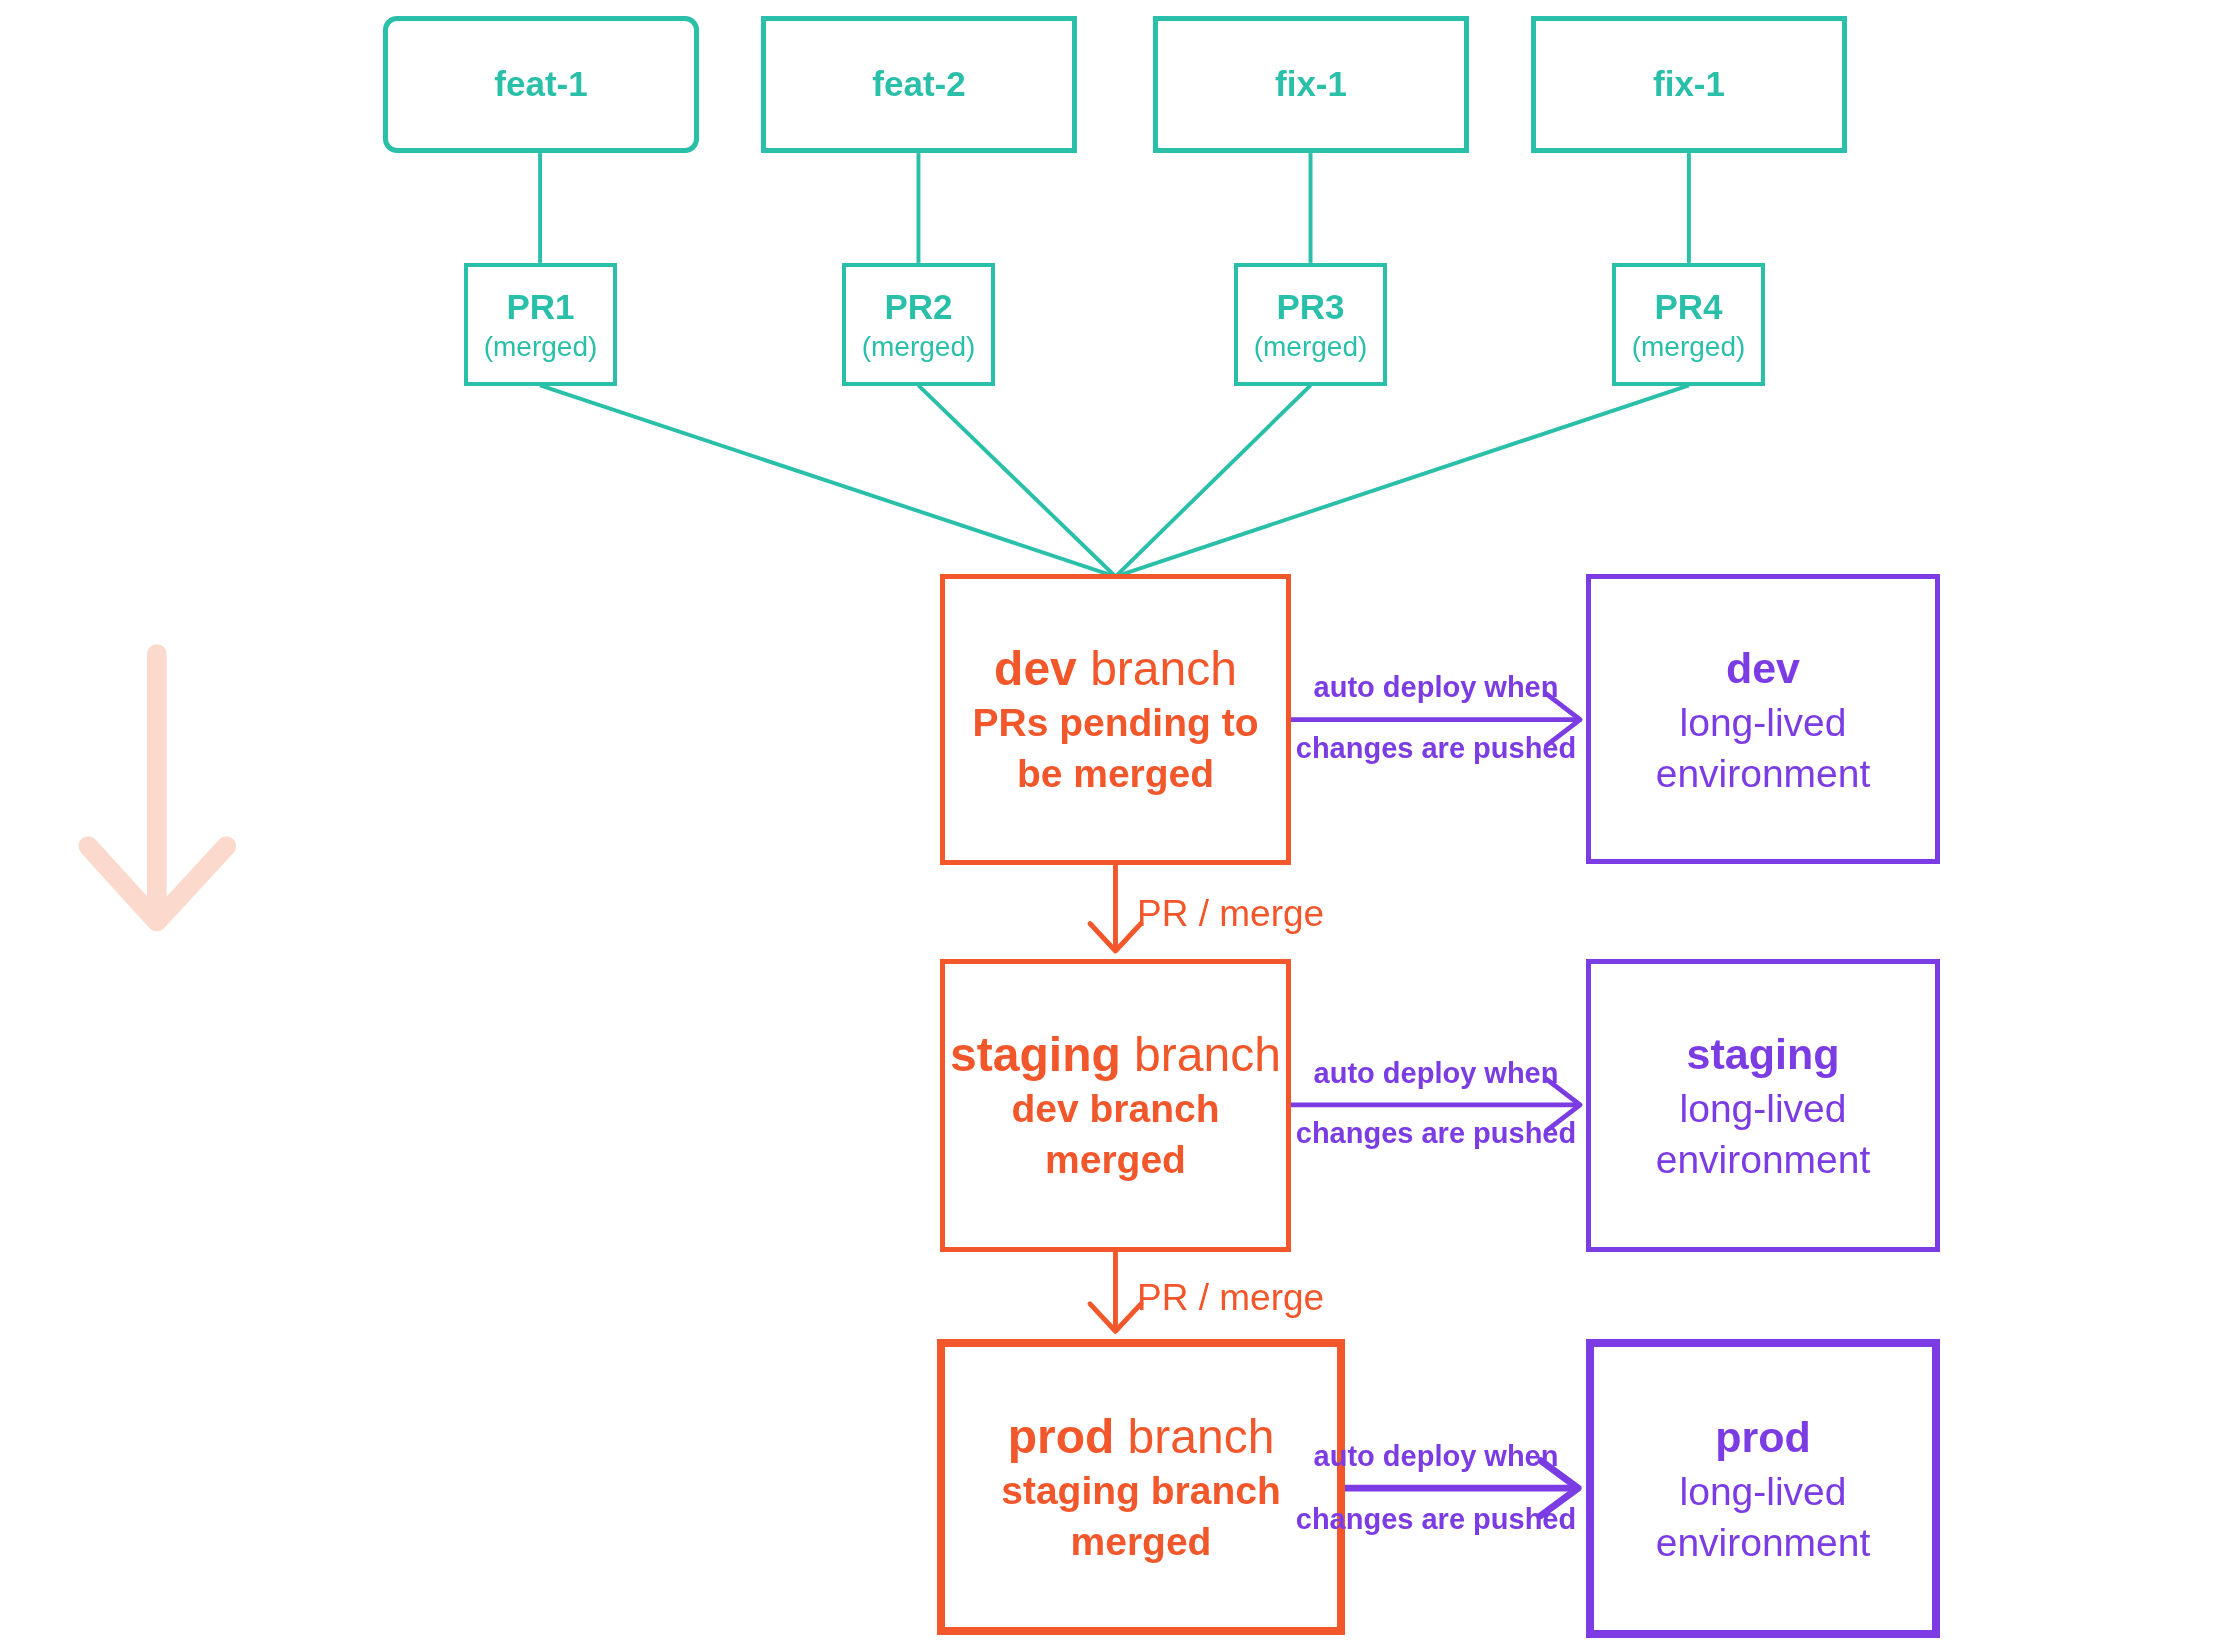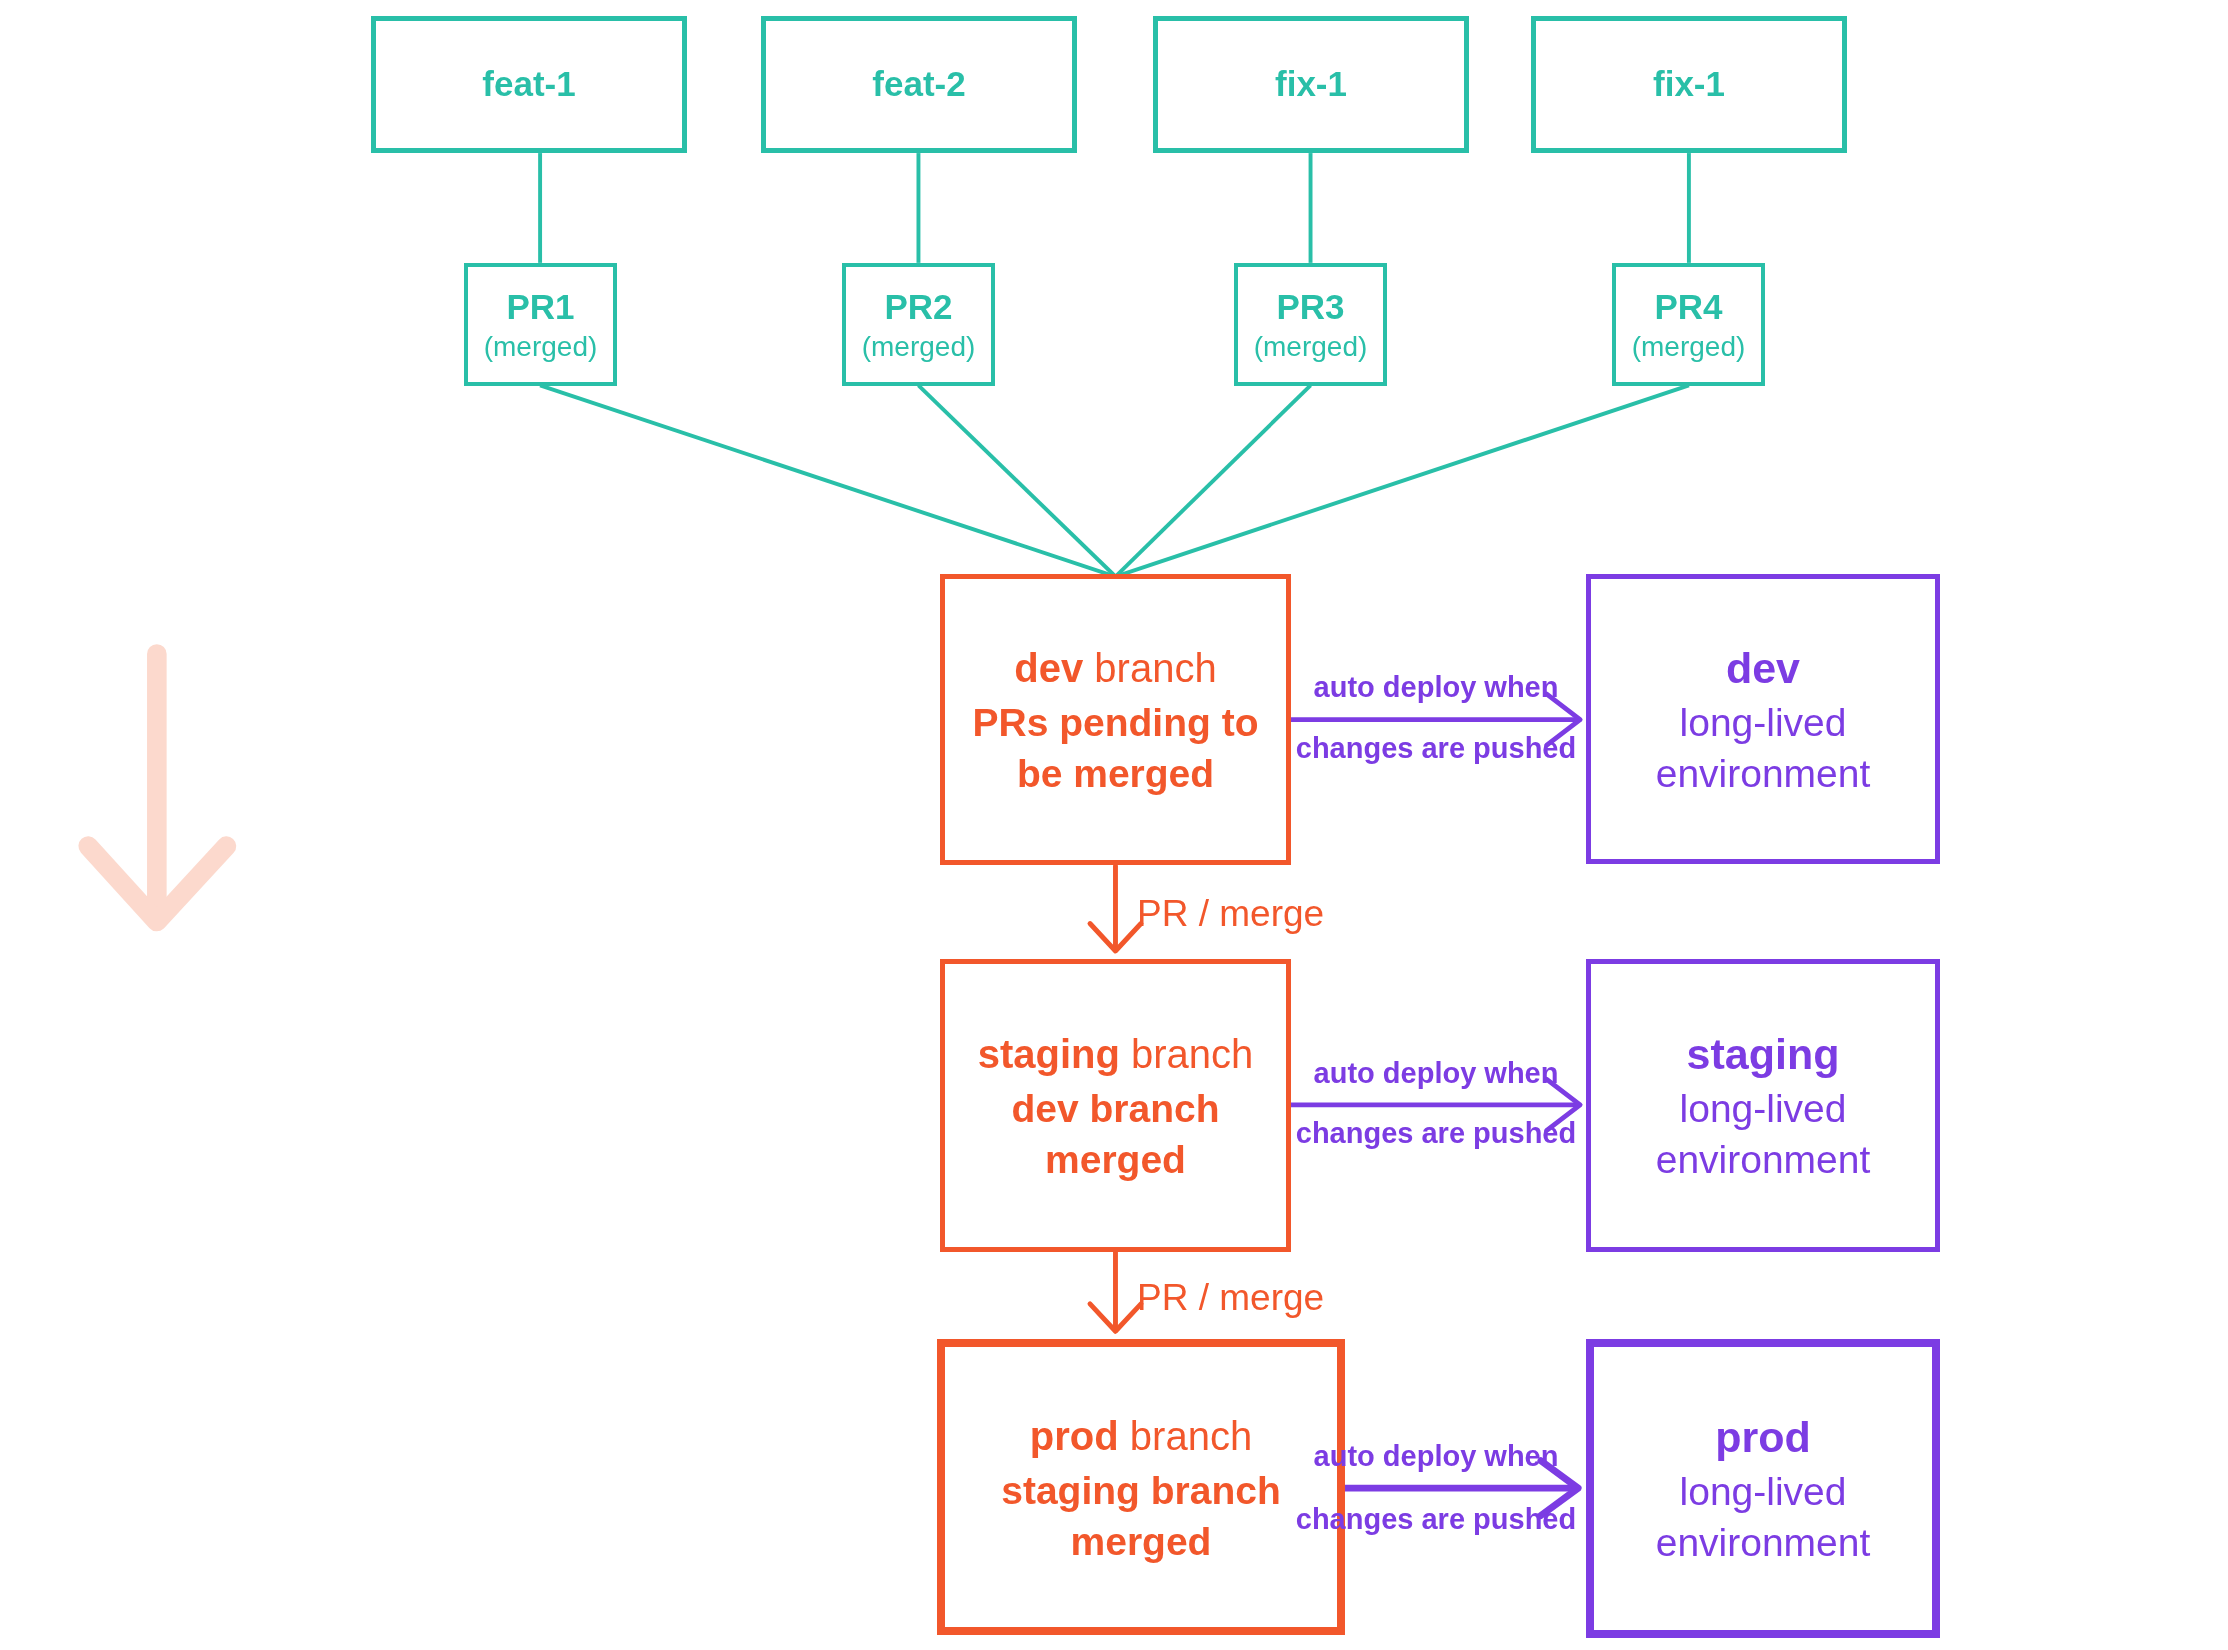--- a/index.html
+++ b/index.html
@@ -10,34 +10,34 @@
   .teal-box{border:5.9px solid #29BFA8;color:#29BFA8;}
   .orange-box{border:5.9px solid #F2572B;color:#F2572B;}
   .purple-box{border:5.9px solid #7C3CE3;color:#7C3CE3;}
   .thick-orange{border-width:8.8px;}
   .thick-purple{border-width:8.8px;}
   .b{font-weight:700;}
   .pre{white-space:pre-wrap;}
 
   
   .feat{top:15.7px;width:316px;height:137px;font-size:35px;font-weight:700;}
-  #feat1{left:371px;} #feat2{left:761px;} #fix1{left:1153px;} #fix2{left:1531px;}
+  #feat1{left:383px;border-radius:14px;} #feat2{left:761px;} #fix1{left:1153px;} #fix2{left:1531px;}
 
   
   .pr{top:263px;width:153px;height:123px;border-width:4.9px;}
   #pr1{left:464px;} #pr2{left:842px;} #pr3{left:1234px;} #pr4{left:1612px;}
   .pr .pr-title{font-size:35px;font-weight:700;line-height:43px;}
   .pr .pr-status{font-size:28px;font-weight:400;line-height:37px;}
 
   
   .branch{left:940px;width:351px;}
   #dev-branch{top:574px;height:291px;}
   #staging-branch{top:959px;height:293px;}
   #prod-branch{left:937px;top:1339px;width:408px;height:296px;}
-  .branch-title{font-size:40px;line-height:57px;}
+  .branch-title{font-size:48px;line-height:57px;}
   .branch-sub{font-size:39px;font-weight:600;line-height:51px;white-space:nowrap;}
 
   
   .env{left:1586px;width:354px;}
   #dev-env{top:574px;height:290px;}
   #staging-env{top:959px;height:293px;}
   #prod-env{top:1339px;height:299px;}
   .env-name{font-size:43px;font-weight:700;line-height:57px;}
   .env-desc{font-size:39px;font-weight:400;line-height:51px;}
 

